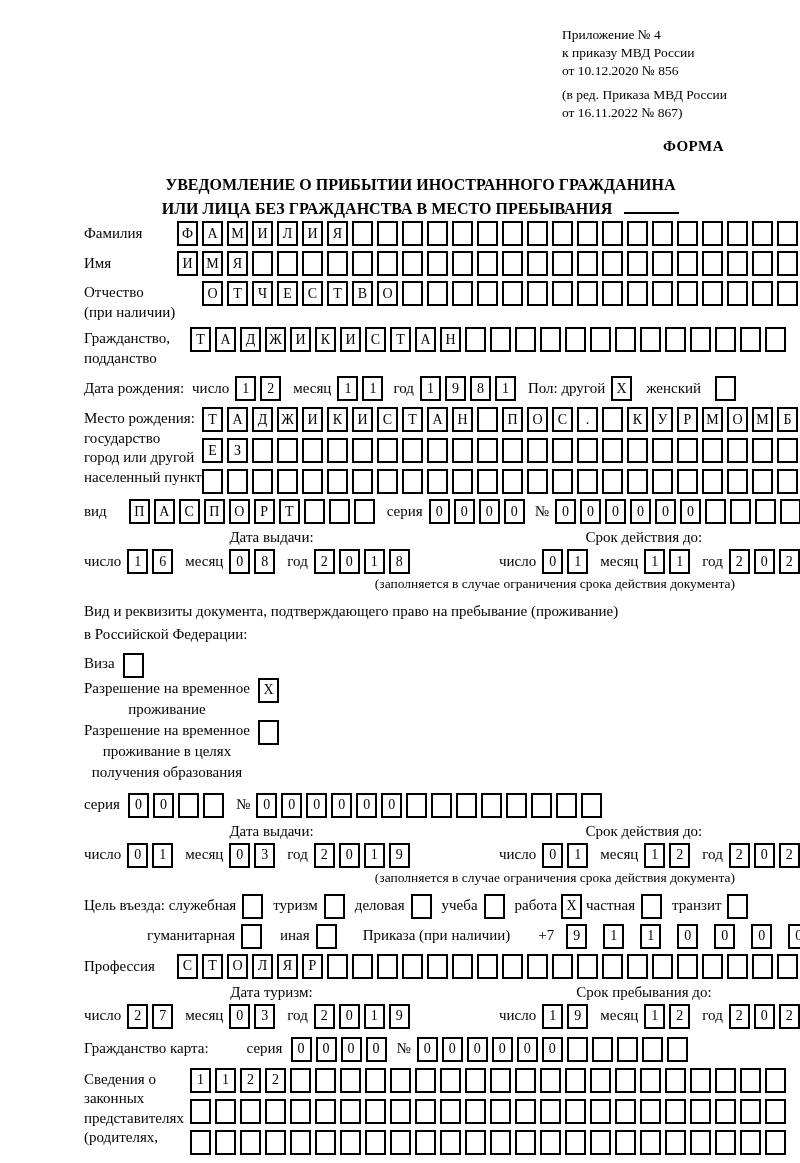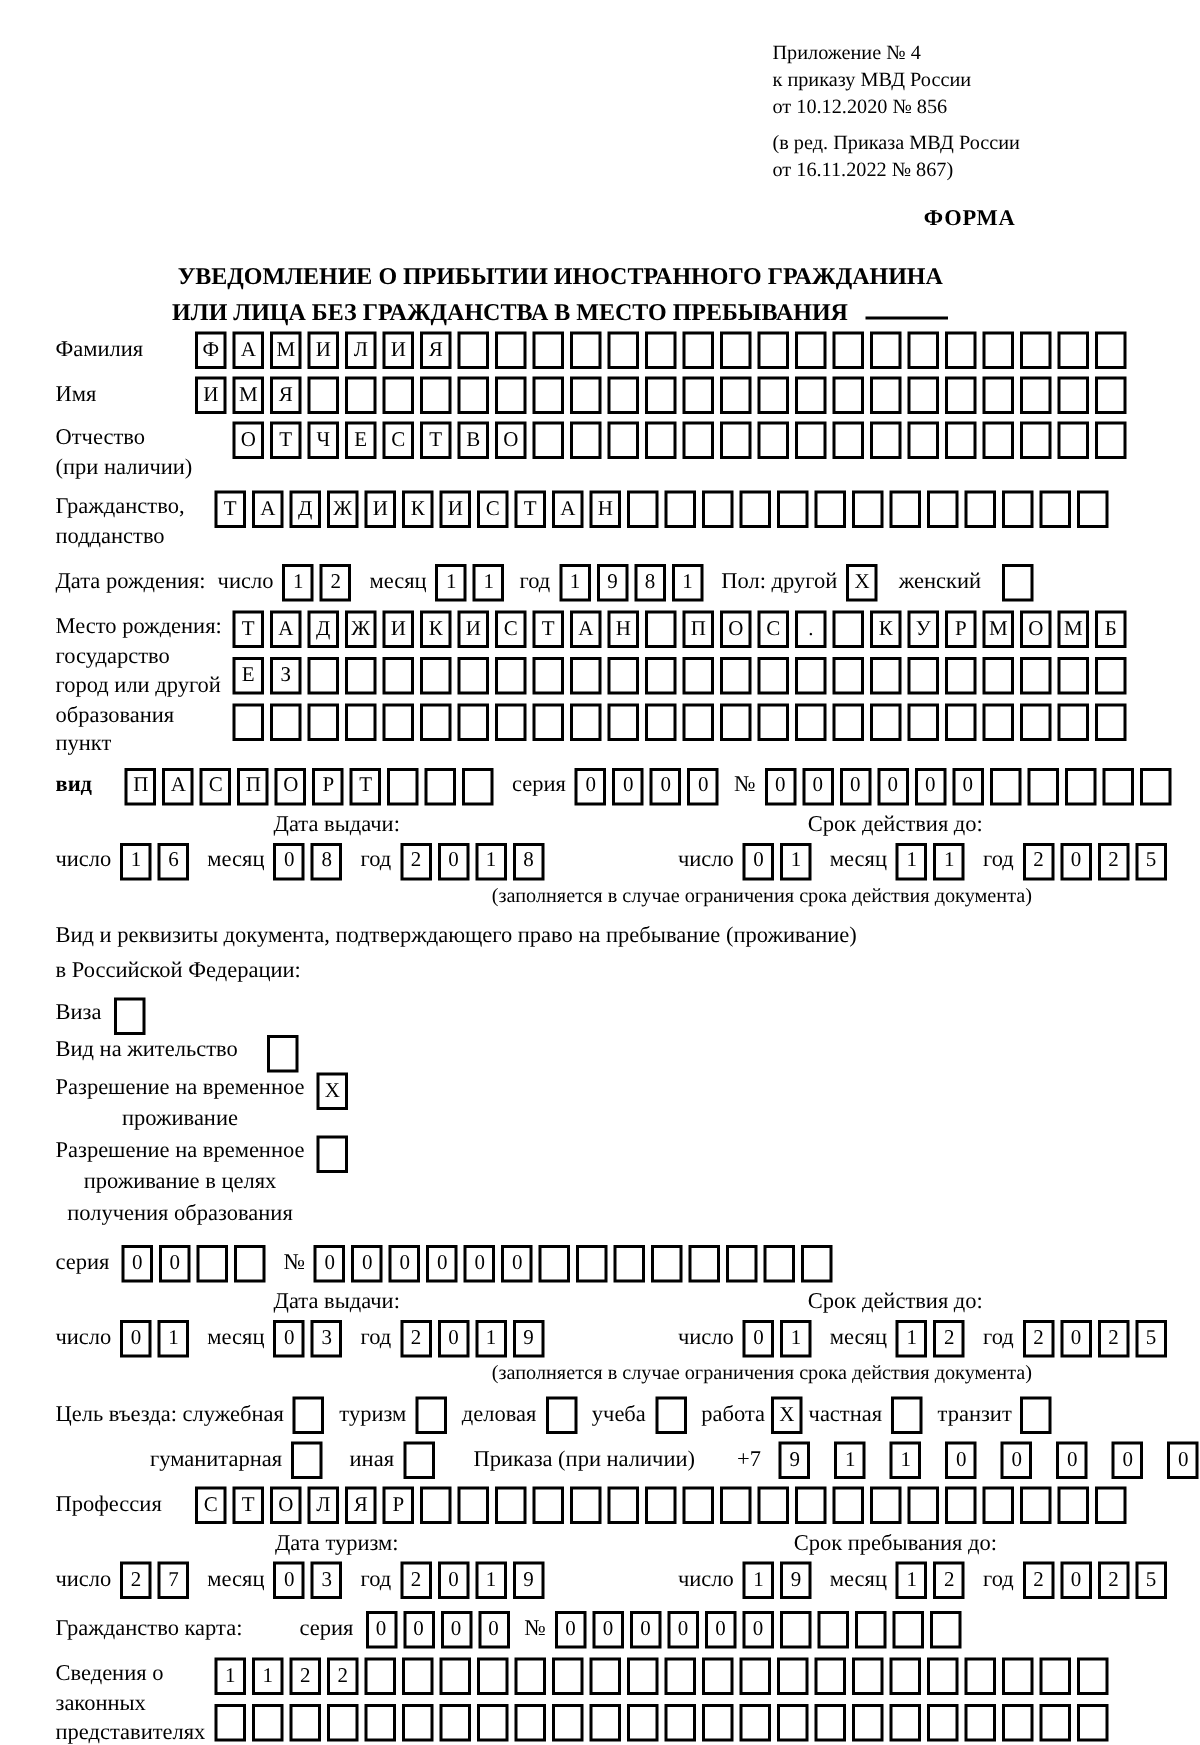--- a/index.html
+++ b/index.html
@@ -1,18 +1,18 @@
 <!DOCTYPE html>
 <html><head>
 <meta charset="utf-8">
 <style>
   html,body{margin:0;padding:0;background:#fff;}
   body{width:800px;height:1163px;overflow:hidden;color:#000;
        font-family:"Liberation Serif","DejaVu Serif",serif;}
-  .page{box-sizing:border-box;width:740px;height:1163px;padding:26px 30px 0 37px;}
+  .page{box-sizing:border-box;width:740px;height:1163px;padding:26px 30px 0 37px;margin-left:47px;}
   .hdr-wrap{display:flex;justify-content:flex-end;}
   .hdr{width:195px;font-size:13.5px;line-height:1.35;text-align:left;}
   .hdr .blk2{margin-top:5px;}
   .forma{font-weight:bold;font-size:15px;text-align:right;padding-right:33px;margin-top:16px;letter-spacing:.5px;}
   .title{margin-top:18px;text-align:center;font-weight:bold;font-size:16px;line-height:1.5;}
   .uline{display:inline-block;width:55px;border-bottom:2px solid #000;margin-left:12px;vertical-align:baseline;}
   .sec-h{margin-top:22px;margin-bottom:18px;font-weight:bold;font-size:15.5px;letter-spacing:.2px;}
   .row{display:flex;align-items:flex-start;margin-bottom:5px;}
   .row.center{align-items:center;}
   .lbl{font-size:15px;padding-top:3px;flex:none;line-height:1.3;}
@@ -211,21 +211,21 @@
     <span class="cell gap14">X</span>
     <span class="lbl gap14" style="padding-top:0;">женский</span>
     <span class="cell"></span>
   </div>
 
   <div class="row" style="margin-top:6px;">
     <span class="lbl multi w118">
       <span>Место рождения:</span><br>
       <span>государство</span><br>
       <span>город или другой</span><br>
-      <span>образования пункт</span>
+      <span>населенный пункт</span>
     </span>
     <span class="stack">
       <span class="cells">
           <span class="cell">Т</span>
           <span class="cell">А</span>
           <span class="cell">Д</span>
           <span class="cell">Ж</span>
           <span class="cell">И</span>
           <span class="cell">К</span>
           <span class="cell">И</span>
@@ -297,21 +297,21 @@
           <span class="cell"></span>
           <span class="cell"></span>
           <span class="cell"></span>
           <span class="cell"></span>
         </span>
     </span>
   </div>
 
 
   <div class="row center">
-    <span class="lbl" style="padding-top:0;margin-right:22px;font-weight:bold;">вид</span>
+    <span class="lbl" style="padding-top:0;margin-right:22px;">вид</span>
     <span class="cells gap8">
         <span class="cell">П</span>
         <span class="cell">А</span>
         <span class="cell">С</span>
         <span class="cell">П</span>
         <span class="cell">О</span>
         <span class="cell">Р</span>
         <span class="cell">Т</span>
         <span class="cell"></span>
         <span class="cell"></span>
@@ -390,24 +390,20 @@
 
   <div class="intro">
     <div>Вид и реквизиты документа, подтверждающего право на пребывание (проживание)</div>
     <div>в Российской Федерации:</div>
   </div>
 
   <div class="optrow">
     <span class="opt" style="margin-right:22px;">
       <span class="txt">Виза</span>
       <span class="cell"></span>
-    </span>
-    <span class="opt" style="margin-right:24px;">
-      <span class="txt">Вид на жительство</span>
-      <span class="cell" style="margin-left:20px;"></span>
     </span>
     <span class="opt" style="margin-right:20px;">
       <span class="txt"><span>Разрешение на временное</span><br><span>проживание</span></span>
       <span class="cell">X</span>
     </span>
     <span class="opt">
       <span class="txt"><span>Разрешение на временное</span><br><span>проживание в целях</span><br><span>получения образования</span></span>
       <span class="cell"></span>
     </span>
   </div>

